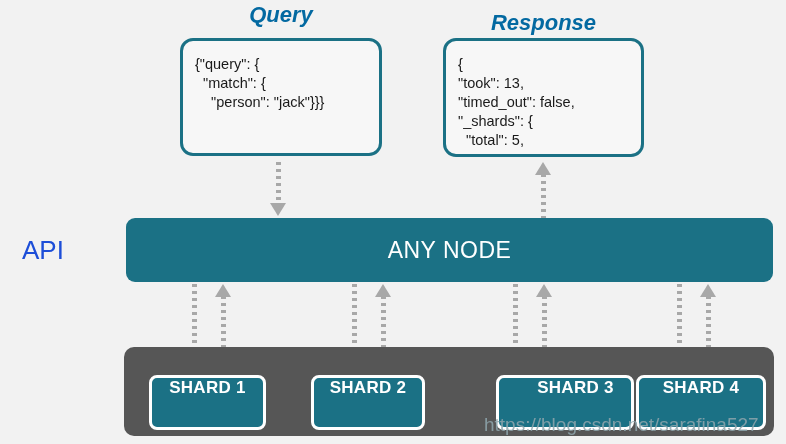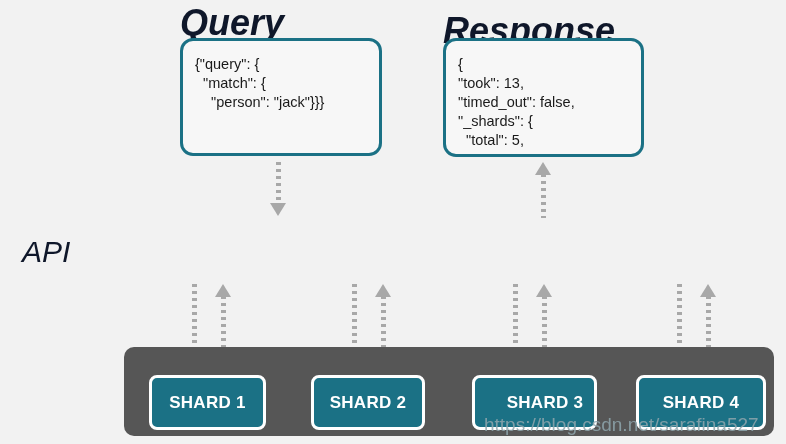--- a/index.html
+++ b/index.html
@@ -15,35 +15,34 @@
     overflow: hidden;
     font-family: "Liberation Sans", sans-serif;
     -webkit-font-smoothing: antialiased;
   }
 
   
   .section-title {
     position: absolute;
     font-style: italic;
     font-weight: bold;
-    font-size: 36px;
-    color: #0f172a;
+    font-size: 22px;
+    color: #0369a1;
     letter-spacing: 0px;
     white-space: nowrap;
-    text-align: left;
+    text-align: center;
   }
   #query-title  { left: 180px; top: 2px;  width: 202px; }
   #response-title { left: 443px; top: 10px; width: 201px; }
 
   
   .row-label {
     position: absolute;
-    font-style: italic;
-    font-size: 30px;
-    color: #0f172a;
+    font-size: 26px;
+    color: #1d4ed8;
     white-space: nowrap;
   }
   #api-label   { left: 22px;  top: 235px; }
   #index-label { left: 12px;  top: 388px; }
 
   
   .code-box {
     position: absolute;
     background: #f7f7f7;
     border: 3px solid #1b7185;
@@ -97,33 +96,32 @@
   
   .shard {
     position: absolute;
     top: 375px;
     height: 55px;
     background: #1b7185;
     border: 3px solid #ffffff;
     border-radius: 8px;
     box-sizing: border-box;
     display: flex;
-    align-items: center;
     justify-content: center;
   }
   .shard-label {
     color: #ffffff;
     font-size: 17px;
     font-weight: bold;
     letter-spacing: 0.3px;
     white-space: nowrap;
   }
   #shard-1 { left: 149px; width: 117px; }
   #shard-2 { left: 311px; width: 114px; }
-  #shard-3 { left: 472px; width: 125px; padding-left: 21px; }
+  #shard-3 { left: 496px; width: 138px; padding-left: 21px; }
   #shard-4 { left: 636px; width: 130px; }
 
   
   .arrow {
     position: absolute;
     width: 5px;
   }
   .arrow .stem {
     position: absolute;
     left: 0;
@@ -214,20 +212,23 @@
     <div class="head"></div>
   </div>
 
   <div class="arrow up grey" id="arrow-response-up">
     <div class="head"></div>
     <div class="stem"></div>
   </div>
 
   <div class="row-label" id="api-label">API</div>
 
+  <div id="api-bar">
+    <span id="api-bar-label">ANY NODE</span>
+  </div>
 
   <div class="arrow down grey to-shard" id="arrow-down-1">
     <div class="stem"></div>
     <div class="head"></div>
   </div>
   <div class="arrow up grey from-shard" id="arrow-up-1">
     <div class="head"></div>
     <div class="stem"></div>
   </div>
 

